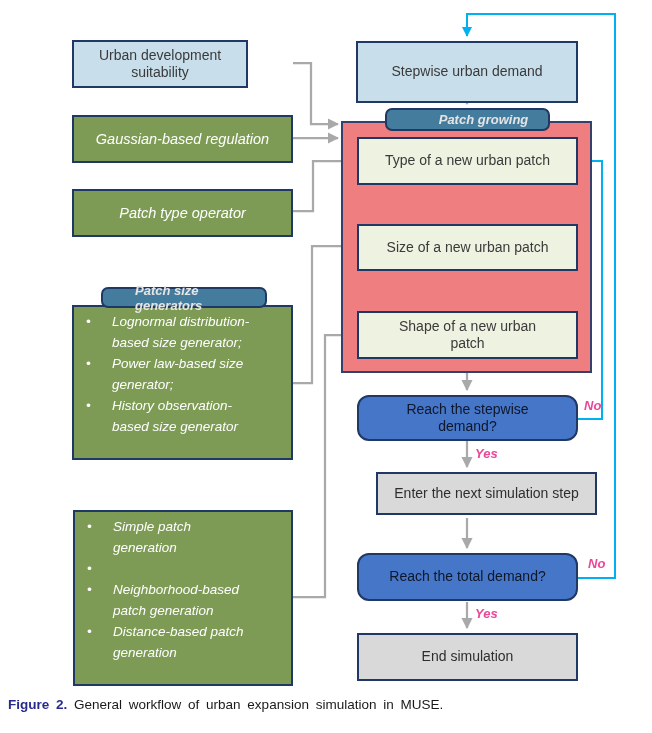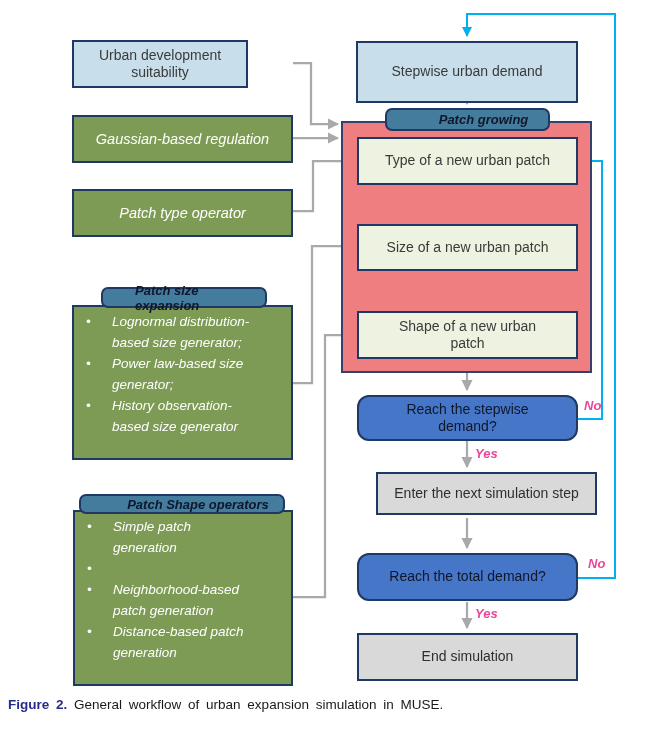--- a/index.html
+++ b/index.html
@@ -18,21 +18,21 @@
   .box{position:absolute;box-sizing:border-box;border:2px solid var(--border-navy);
        display:flex;align-items:center;justify-content:center;text-align:center;
        font-size:14px;line-height:1.25;color:#3a3a3a;}
   .lightblue{background:var(--light-blue);}
   .green{background:var(--olive-green);color:#fff;font-style:italic;font-size:14.5px;}
   .pale{background:var(--pale-box);z-index:2;}
   .grayb{background:var(--gray-box);color:#2e2e2e;}
   .decision{background:var(--decision-blue);color:#0f172a;border-radius:12px;z-index:2;}
   .red-panel{position:absolute;box-sizing:border-box;background:var(--red-panel);
              border:2px solid #35406b;z-index:1;}
-  .badge{position:absolute;box-sizing:border-box;background:var(--badge-blue);color:#0f172a;
+  .badge{position:absolute;box-sizing:border-box;background:var(--badge-blue);color:#e5e5e5;
          border:2px solid var(--border-navy);border-radius:7px;display:flex;align-items:center;
          justify-content:center;font-style:italic;font-weight:700;font-size:13px;z-index:3;padding-left:32px;}
   .listbox{display:block;text-align:left;padding:4px 4px 0 12px;}
   ul.bullets{list-style:none;margin:0;padding:0;font-size:13.5px;line-height:21px;
              font-style:italic;color:#fff;}
   ul.bullets li{display:flex;}
   .blt{width:26px;flex:none;text-align:left;}
   .li-text{width:140px;}
   .w160{max-width:160px;} .w165{max-width:165px;} .w150{max-width:150px;} .w185{max-width:185px;}
   .flabel{position:absolute;font-size:13px;font-style:italic;font-weight:700;color:#ec4899;z-index:4;}
@@ -78,39 +78,38 @@
   </div>
 
   <div class="box green" style="left:72px;top:115px;width:221px;height:48px">
     <span>Gaussian-based regulation</span>
   </div>
 
   <div class="box green" style="left:72px;top:189px;width:221px;height:48px">
     <span>Patch type operator</span>
   </div>
 
-  <div class="badge" style="left:101px;top:287px;width:166px;height:21px">Patch size expansion</div>
+  <div class="badge" style="left:101px;top:287px;width:166px;height:21px">Patch size generators</div>
   <div class="box green listbox" style="left:72px;top:305px;width:221px;height:155px">
     <ul class="bullets">
       <li>
         <span class="blt">•</span>
         <span class="li-text">Lognormal distribution-based size generator;</span>
         </li>
       <li>
         <span class="blt">•</span>
         <span class="li-text">Power law-based size generator;</span>
         </li>
       <li>
         <span class="blt">•</span>
         <span class="li-text">History observation-based size generator</span>
         </li>
     </ul>
   </div>
 
-  <div class="badge" style="left:79px;top:494px;width:206px;height:20px">Patch Shape operators</div>
   <div class="box green listbox" style="left:73px;top:510px;width:220px;height:176px">
     <ul class="bullets">
       <li>
         <span class="blt">•</span>
         <span class="li-text">Simple patch generation</span>
         </li>
       <li>
         <span class="blt">•</span>
         </li>
       <li>

